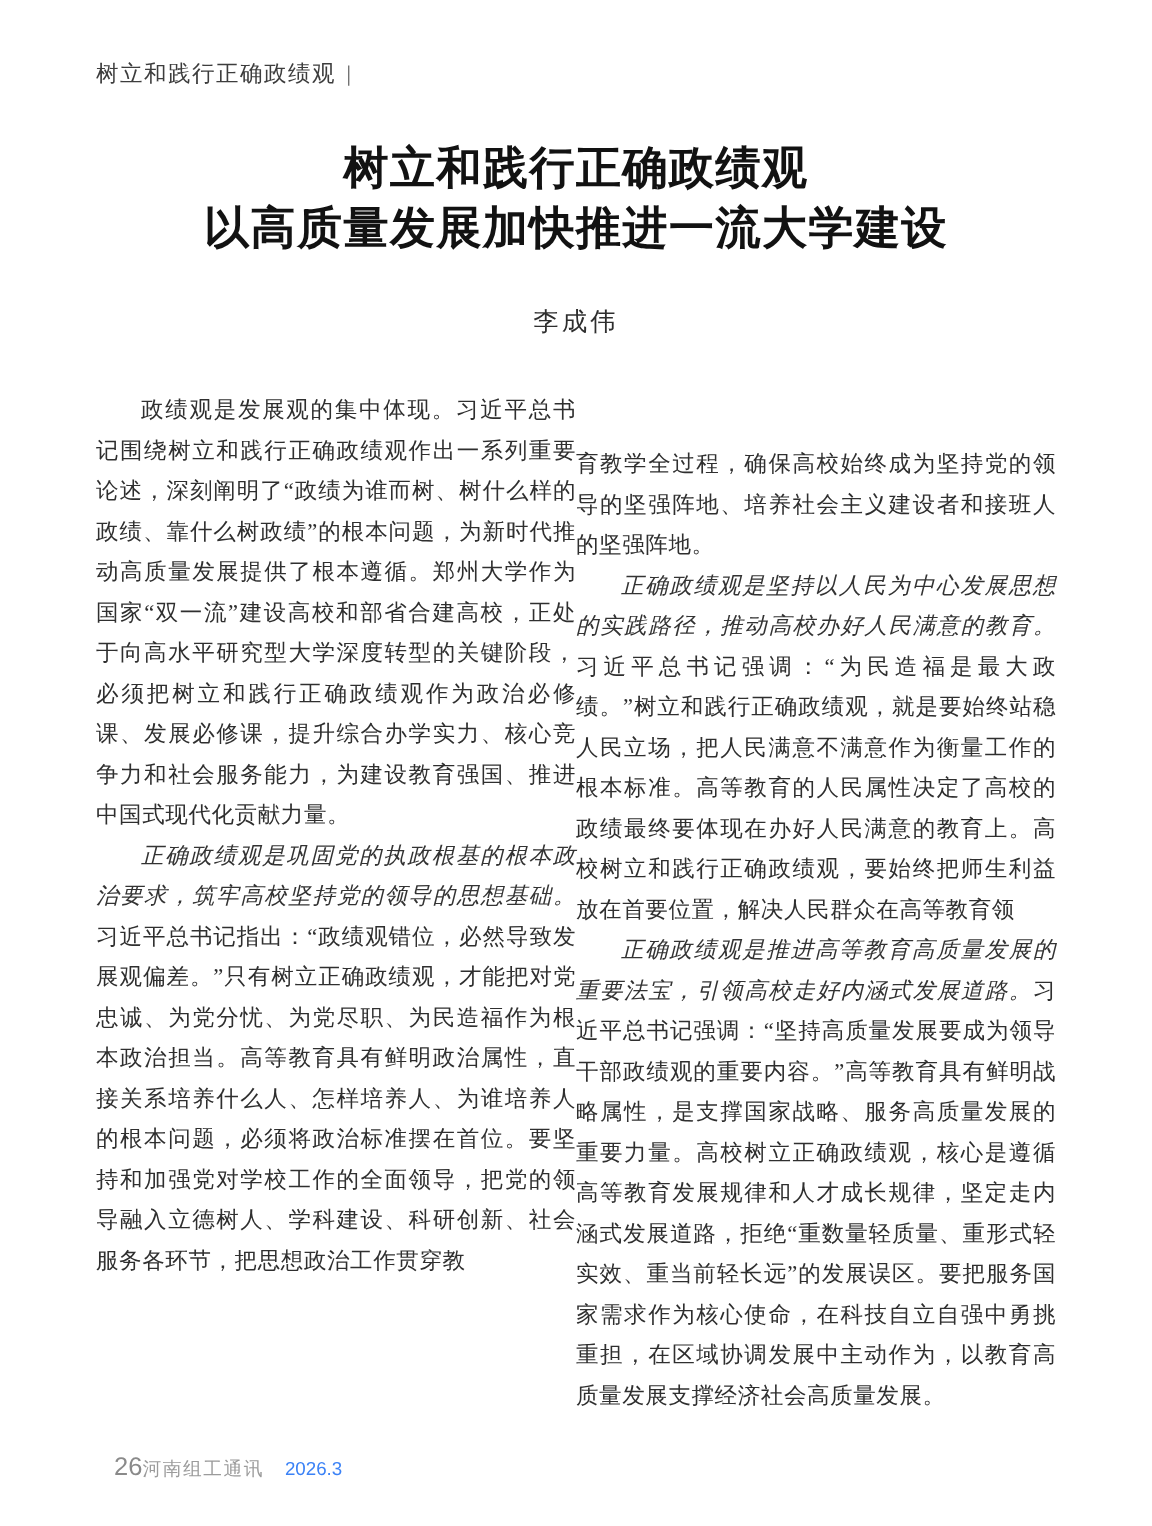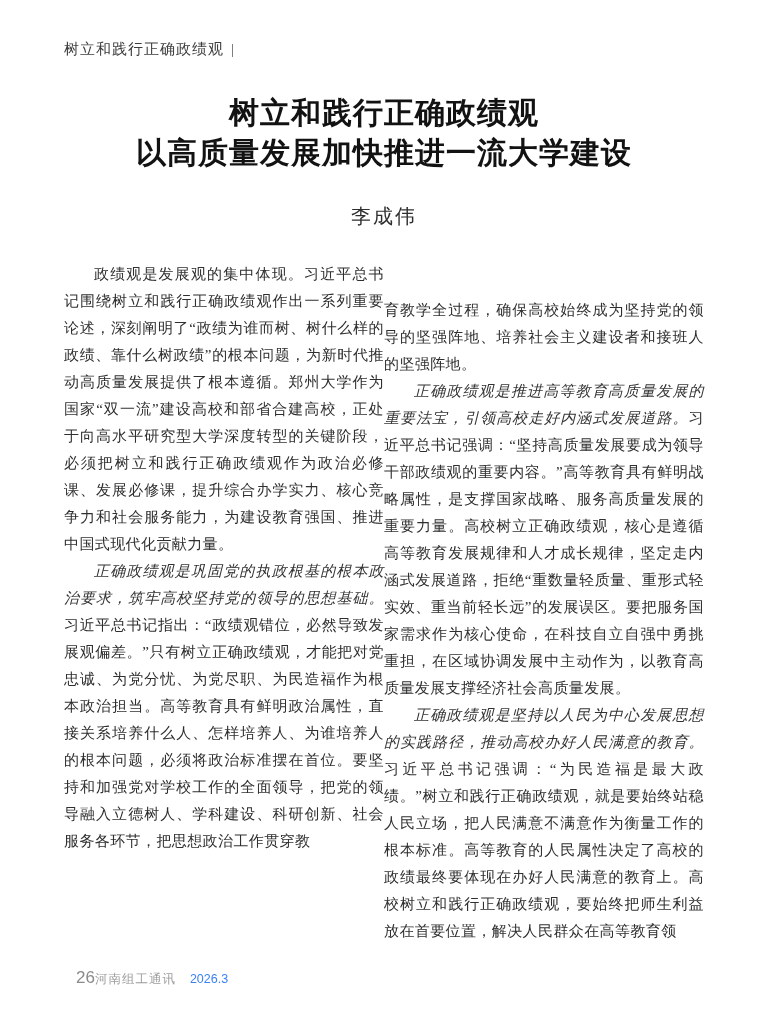--- a/index.html
+++ b/index.html
@@ -45,21 +45,21 @@
     line-height: 40px;
     color: #121212;
     letter-spacing: 1px;
   }
   .article-author {
     position: absolute;
     top: 203px;
     left: 0;
     width: 768px;
     text-align: center;
-    font-size: 20px;
+    font-size: 17px;
     letter-spacing: 2px;
     color: #2e2e2e;
   }
 
   
   .columns {
     position: absolute;
     top: 261px;
     left: 64px;
     width: 654px;
@@ -143,22 +143,22 @@
 
   <div class="columns">
 
     <div class="col">
       <p>政绩观是发展观的集中体现。习近平总书记围绕树立和践行正确政绩观作出一系列重要论述，深刻阐明了“政绩为谁而树、树什么样的政绩、靠什么树政绩”的根本问题，为新时代推动高质量发展提供了根本遵循。郑州大学作为国家“双一流”建设高校和部省合建高校，正处于向高水平研究型大学深度转型的关键阶段，必须把树立和践行正确政绩观作为政治必修课、发展必修课，提升综合办学实力、核心竞争力和社会服务能力，为建设教育强国、推进中国式现代化贡献力量。</p>
       <p><span class="kai">正确政绩观是巩固党的执政根基的根本政治要求，筑牢高校坚持党的领导的思想基础。</span><span>习近平总书记指出：“政绩观错位，必然导致发展观偏差。”只有树立正确政绩观，才能把对党忠诚、为党分忧、为党尽职、为民造福作为根本政治担当。高等教育具有鲜明政治属性，直接关系培养什么人、怎样培养人、为谁培养人的根本问题，必须将政治标准摆在首位。要坚持和加强党对学校工作的全面领导，把党的领导融入立德树人、学科建设、科研创新、社会服务各环节，把思想政治工作贯穿教</span></p>
     </div>
 
     <div class="col">
       <p class="continuation">育教学全过程，确保高校始终成为坚持党的领导的坚强阵地、培养社会主义建设者和接班人的坚强阵地。</p>
+      <p><span class="kai">正确政绩观是坚持以人民为中心发展思想的实践路径，推动高校办好人民满意的教育。</span><span>习近平总书记强调：“为民造福是最大政绩。”树立和践行正确政绩观，就是要始终站稳人民立场，把人民满意不满意作为衡量工作的根本标准。高等教育的人民属性决定了高校的政绩最终要体现在办好人民满意的教育上。高校树立和践行正确政绩观，要始终把师生利益放在首要位置，解决人民群众在高等教育领</span></p>
       <p><span class="kai">正确政绩观是推进高等教育高质量发展的重要法宝，引领高校走好内涵式发展道路。</span><span>习近平总书记强调：“坚持高质量发展要成为领导干部政绩观的重要内容。”高等教育具有鲜明战略属性，是支撑国家战略、服务高质量发展的重要力量。高校树立正确政绩观，核心是遵循高等教育发展规律和人才成长规律，坚定走内涵式发展道路，拒绝“重数量轻质量、重形式轻实效、重当前轻长远”的发展误区。要把服务国家需求作为核心使命，在科技自立自强中勇挑重担，在区域协调发展中主动作为，以教育高质量发展支撑经济社会高质量发展。</span></p>
-      <p><span class="kai">正确政绩观是坚持以人民为中心发展思想的实践路径，推动高校办好人民满意的教育。</span><span>习近平总书记强调：“为民造福是最大政绩。”树立和践行正确政绩观，就是要始终站稳人民立场，把人民满意不满意作为衡量工作的根本标准。高等教育的人民属性决定了高校的政绩最终要体现在办好人民满意的教育上。高校树立和践行正确政绩观，要始终把师生利益放在首要位置，解决人民群众在高等教育领</span></p>
     </div>
 
   </div>
 
   <div class="page-footer">
     <span class="page-number">26</span>
     <span class="journal-name">河南组工通讯</span>
     <span class="journal-issue">2026.3</span>
   </div>
 

